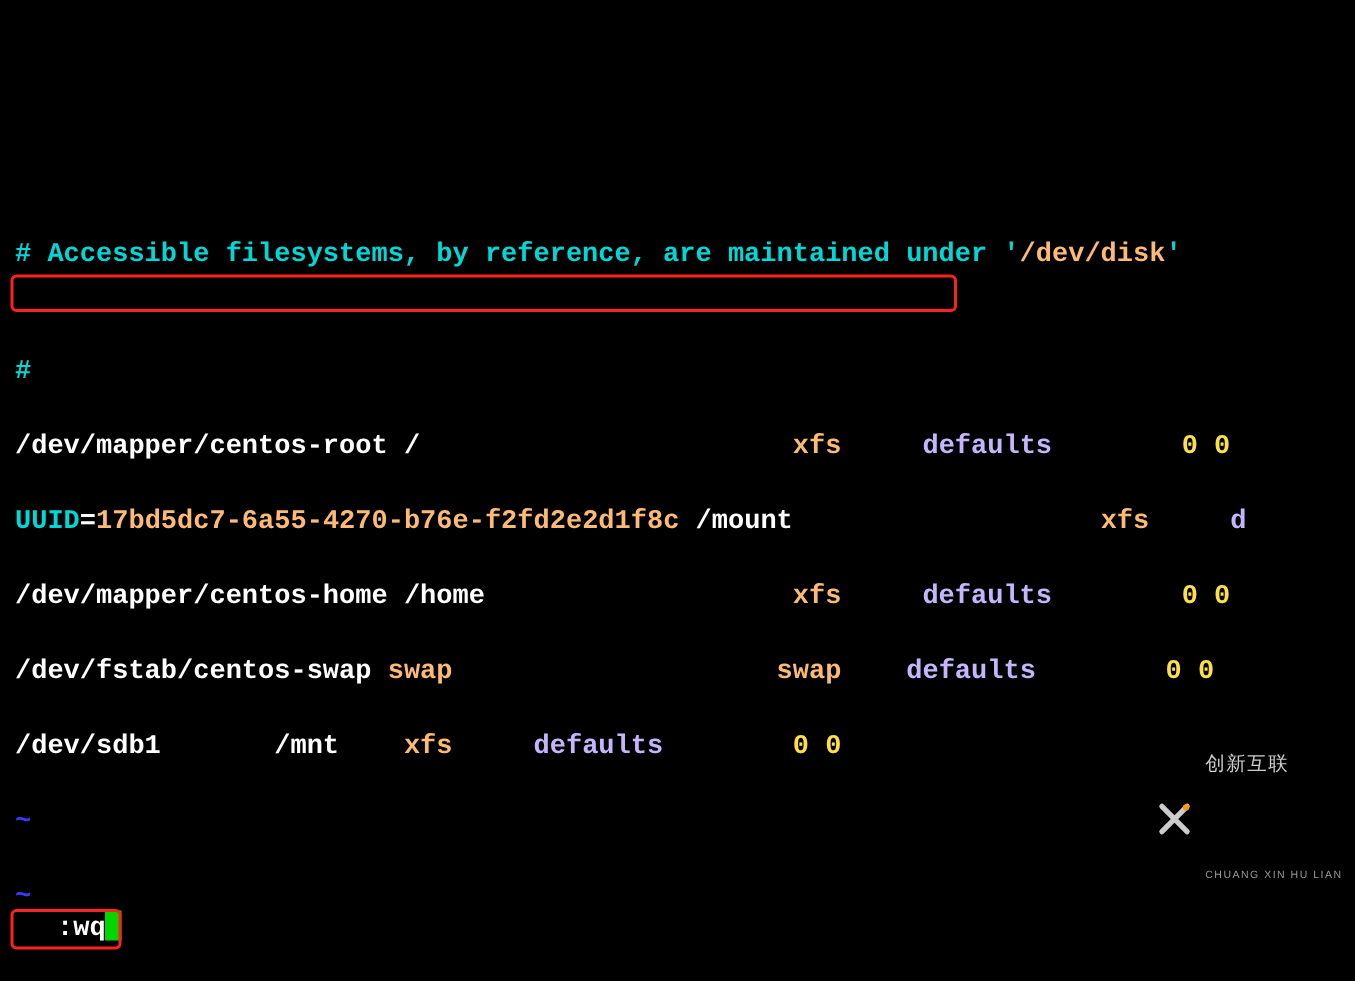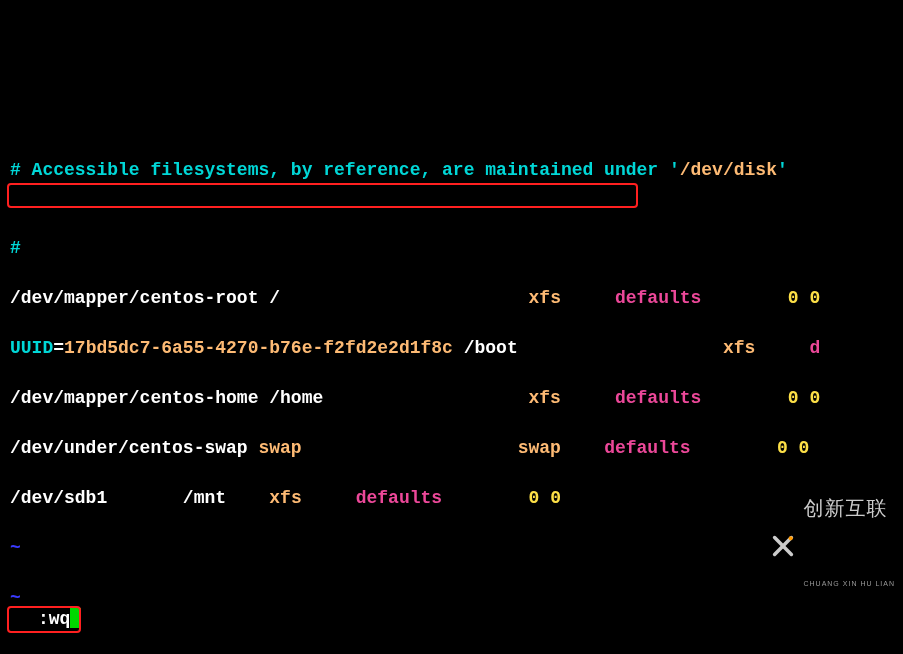--- a/index.html
+++ b/index.html
@@ -21,21 +21,21 @@
       padding: 8px 8px 0 10px;
       white-space: pre;
     }
     .line {
       height: 25px;
       display: block;
     }
     .cyan { color: #00d7d7; margin-top: 28px; }
     .white { color: #ffffff; }
     .green { color: #fdba74; }
-    .yellow { color: #ec4899; }
+    .yellow { color: #c4b5fd; }
     .red { color: #fde047; }
     .blue-tilde { color: #3a3aff; }
     .highlight-box {
       position: absolute;
       border: 2px solid #ff2020;
       border-radius: 4px;
       pointer-events: none;
     }
     .box-fstab {
       left: 7px;
@@ -71,21 +71,21 @@
       align-items: center;
       gap: 6px;
       pointer-events: none;
     }
     .watermark-text {
       color: #cccccc;
       font-family: Arial, sans-serif;
       font-weight: normal;
     }
     .wm-chinese {
-      font-size: 20px;
+      font-size: 13px;
       letter-spacing: 1px;
       font-family: Liberation Serif, serif;
     }
     .wm-pinyin {
       font-size: 7px;
       letter-spacing: 1px;
       color: #999;
     }
     .wm-icon {
       width: 28px;
@@ -95,23 +95,23 @@
 </head>
 <body>
 
 
 
 <div>
 
 <span class="line"><span class="cyan"># Accessible filesystems, by reference, are maintained under '</span><span class="green">/dev/disk</span><span class="cyan">'</span></span>
 <span class="line cyan">#</span>
 <span class="line"><span class="white">/dev/mapper/centos-root</span><span> </span><span class="white">/</span><span>                       </span><span class="green">xfs</span><span>     </span><span class="yellow">defaults</span><span>        </span><span class="red">0 0</span></span>
-<span class="line"><span class="cyan">UUID</span><span class="white">=</span><span class="green">17bd5dc7-6a55-4270-b76e-f2fd2e2d1f8c</span><span> </span><span class="white">/boot</span><span>                   </span><span class="green">xfs</span><span>     </span><span class="yellow">d</span></span>
+<span class="line"><span class="cyan">UUID</span><span class="white">=</span><span class="green">17bd5dc7-6a55-4270-b76e-f2fd2e2d1f8c</span><span> </span><span class="white">/mount</span><span>                   </span><span class="green">xfs</span><span>     </span><span class="yellow">d</span></span>
 <span class="line"><span class="white">/dev/mapper/centos-home</span><span> </span><span class="white">/home</span><span>                   </span><span class="green">xfs</span><span>     </span><span class="yellow">defaults</span><span>        </span><span class="red">0 0</span></span>
-<span class="line"><span class="white">/dev/under/centos-swap</span><span> </span><span class="green">swap</span><span>                    </span><span class="green">swap</span><span>    </span><span class="yellow">defaults</span><span>        </span><span class="red">0 0</span></span>
+<span class="line"><span class="white">/dev/fstab/centos-swap</span><span> </span><span class="green">swap</span><span>                    </span><span class="green">swap</span><span>    </span><span class="yellow">defaults</span><span>        </span><span class="red">0 0</span></span>
 <span class="line"><span class="white">/dev/sdb1</span><span>       </span><span class="white">/mnt</span><span>    </span><span class="green">xfs</span><span>     </span><span class="yellow">defaults</span><span>        </span><span class="red">0 0</span></span>
 <span class="line blue-tilde">~</span>
 <span class="line blue-tilde">~</span>
 
 
 
 
 
 
 

